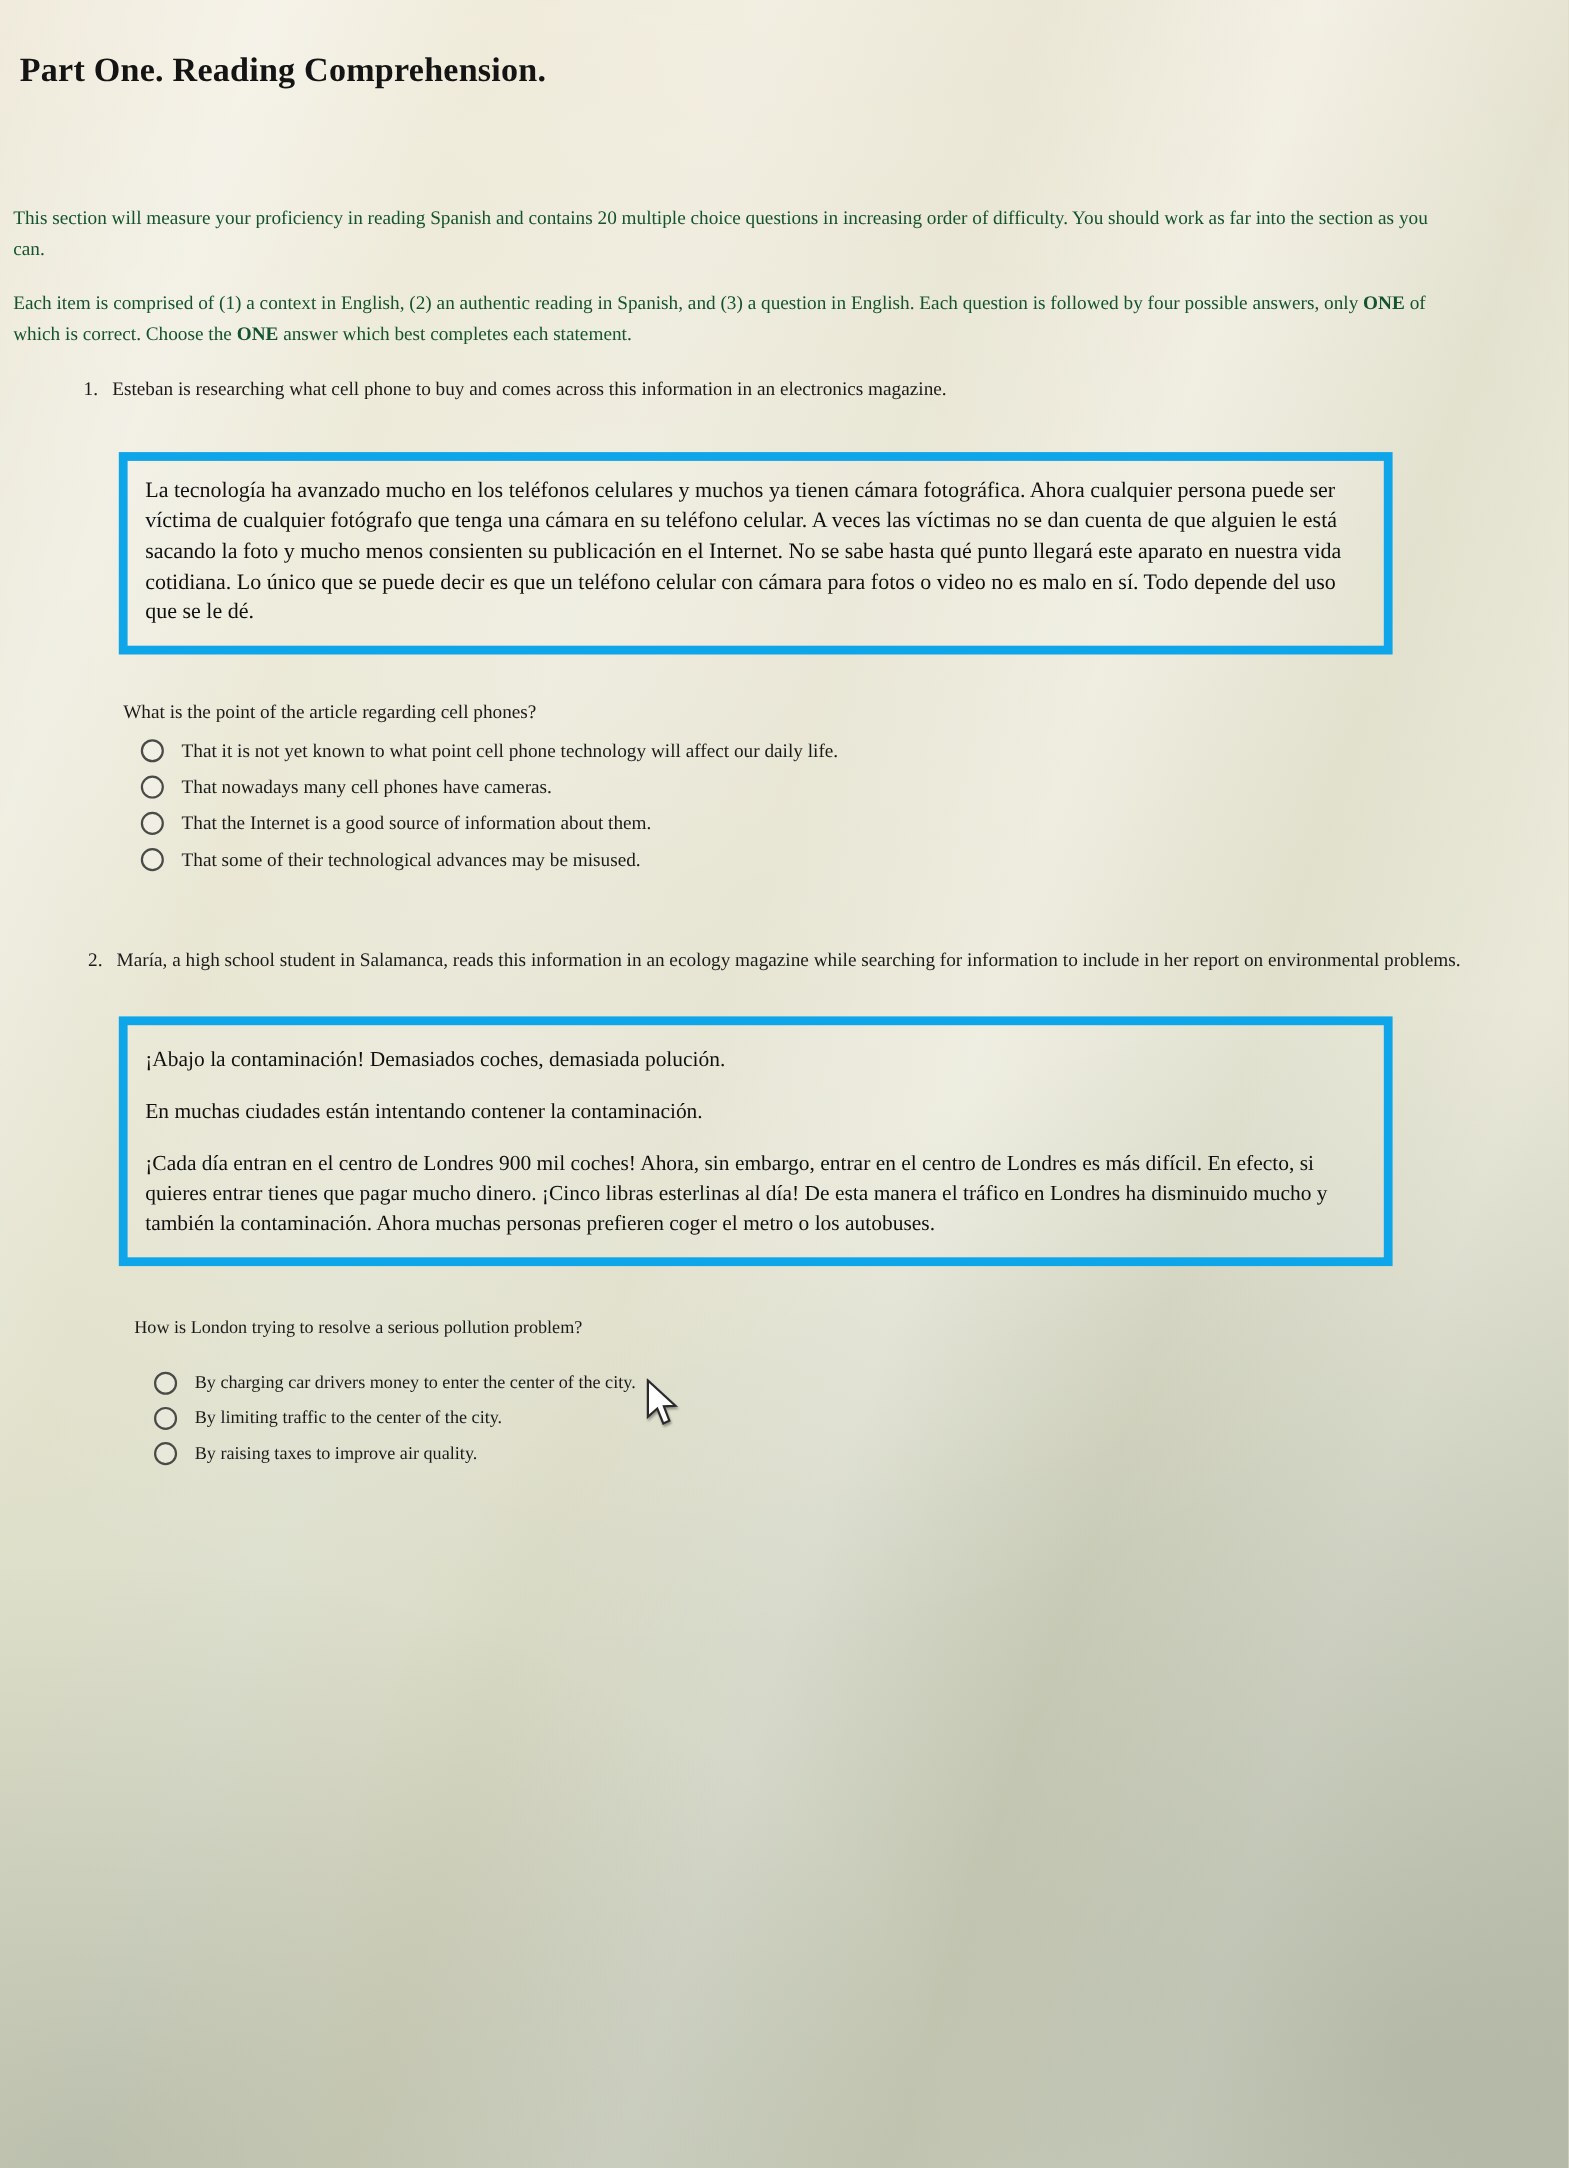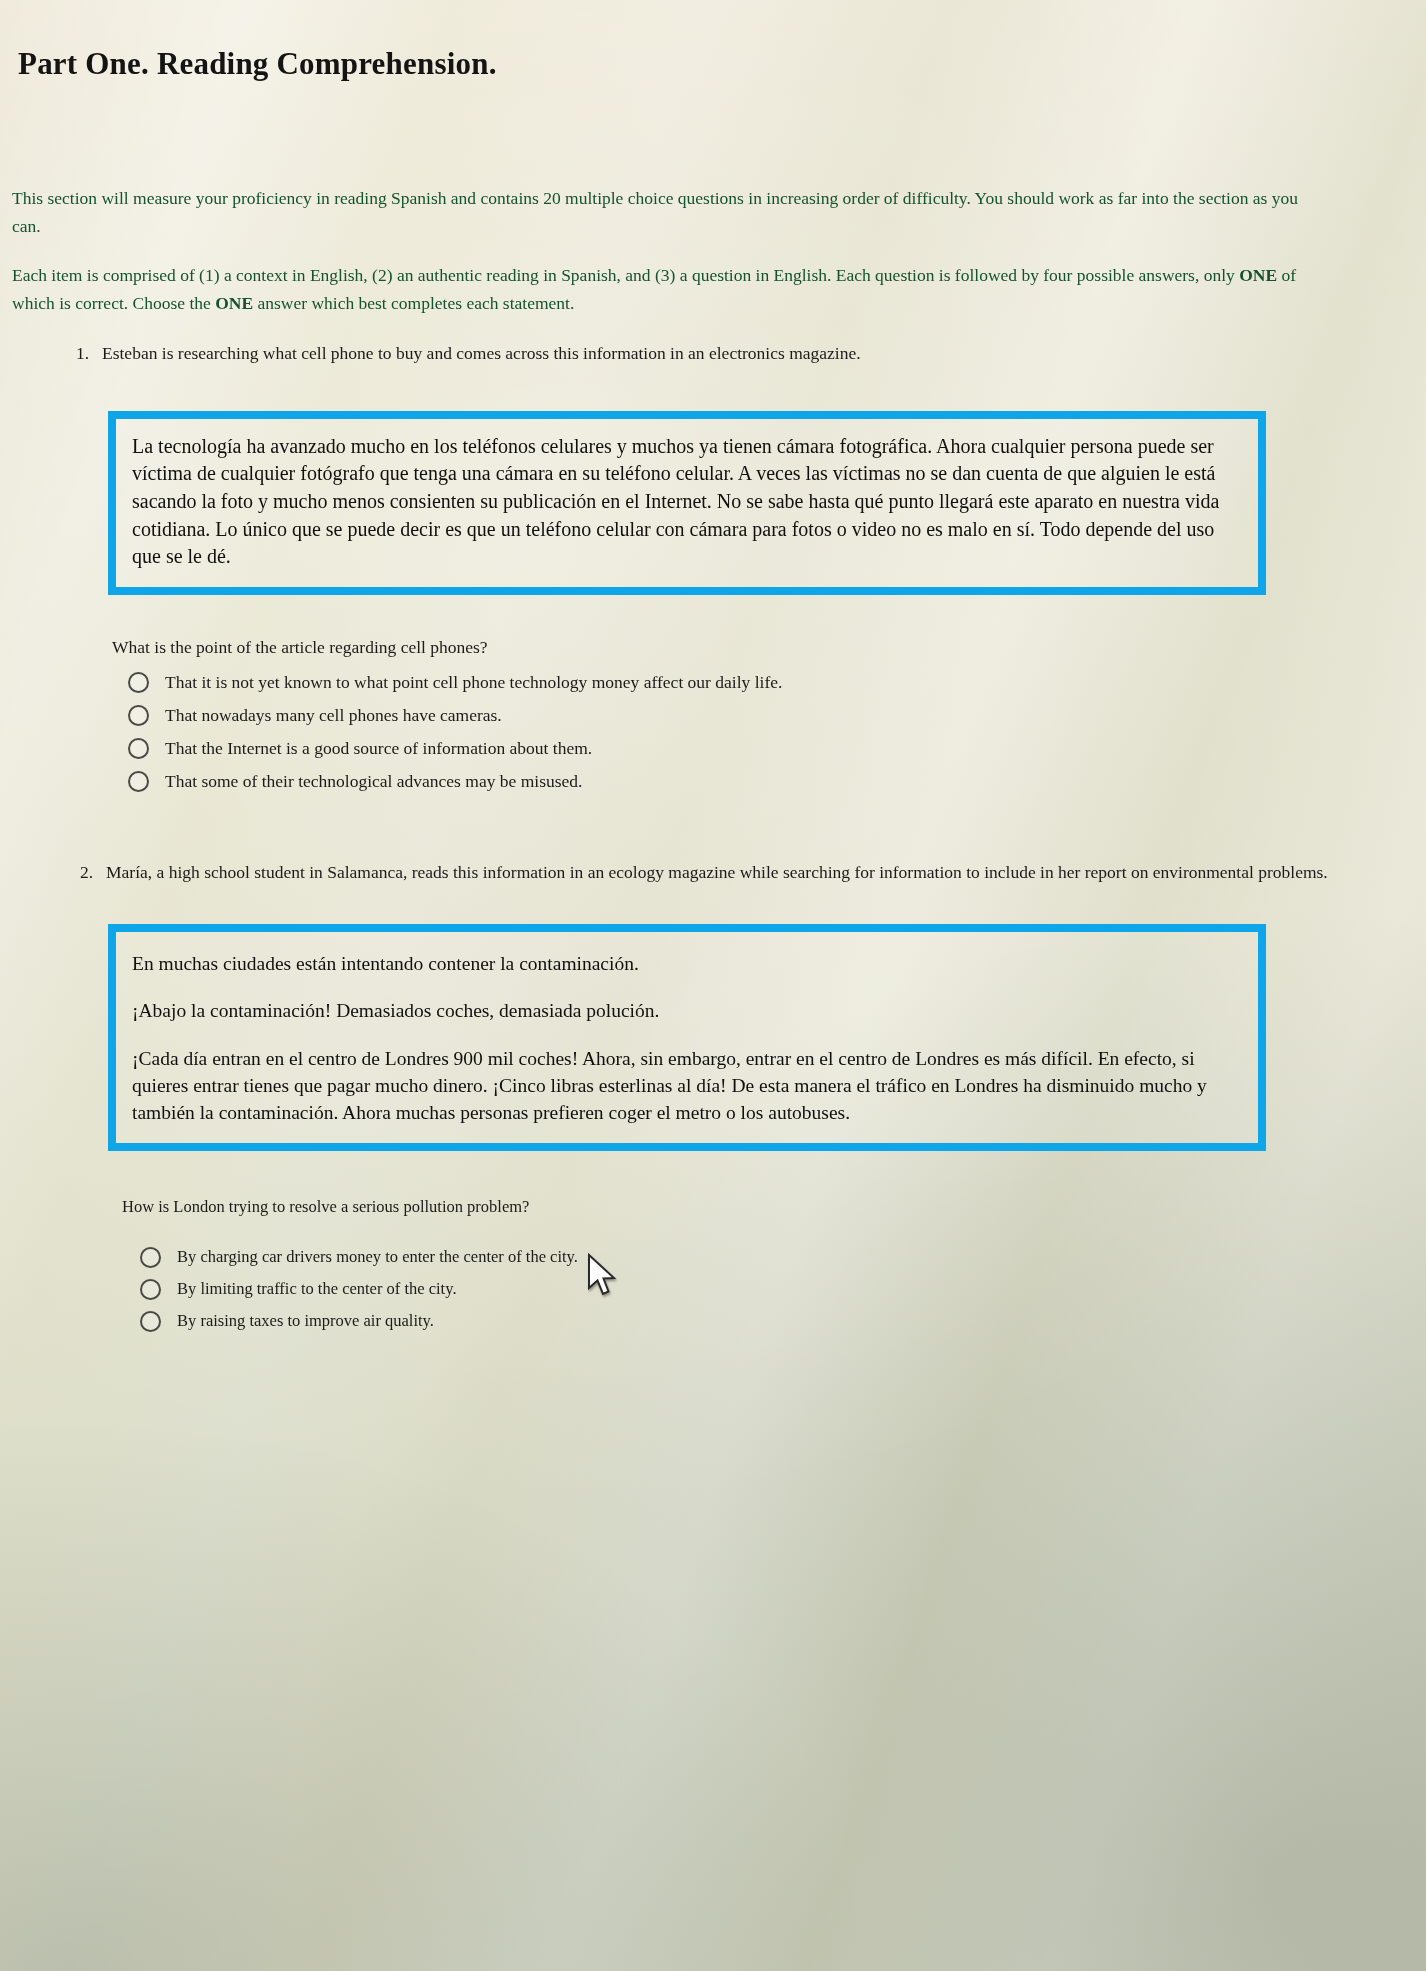--- a/index.html
+++ b/index.html
@@ -165,21 +165,21 @@
 
     <div class="passage">
       <p>La tecnología ha avanzado mucho en los teléfonos celulares y muchos ya tienen cámara fotográfica. Ahora cualquier persona puede ser víctima de cualquier fotógrafo que tenga una cámara en su teléfono celular. A veces las víctimas no se dan cuenta de que alguien le está sacando la foto y mucho menos consienten su publicación en el Internet. No se sabe hasta qué punto llegará este aparato en nuestra vida cotidiana. Lo único que se puede decir es que un teléfono celular con cámara para fotos o video no es malo en sí. Todo depende del uso que se le dé.</p>
     </div>
 
     <div class="q-prompt">What is the point of the article regarding cell phones?</div>
 
     <div class="options">
       <div class="option">
         <span class="radio"></span>
-        <span>That it is not yet known to what point cell phone technology money affect our daily life.</span>
+        <span>That it is not yet known to what point cell phone technology will affect our daily life.</span>
       </div>
       <div class="option">
         <span class="radio"></span>
         <span>That nowadays many cell phones have cameras.</span>
       </div>
       <div class="option">
         <span class="radio"></span>
         <span>That the Internet is a good source of information about them.</span>
       </div>
       <div class="option">
@@ -189,22 +189,22 @@
     </div>
   </div>
 
   <div class="question-block q2" style="margin-top:66px">
     <div class="q-stem">
       <div class="q-num">2.</div>
       <div class="q-text">María, a high school student in Salamanca, reads this information in an ecology magazine while searching for information to include in her report on environmental problems.</div>
     </div>
 
     <div class="passage passage2">
+      <p>¡Abajo la contaminación! Demasiados coches, demasiada polución.</p>
       <p>En muchas ciudades están intentando contener la contaminación.</p>
-      <p>¡Abajo la contaminación! Demasiados coches, demasiada polución.</p>
       <p>¡Cada día entran en el centro de Londres 900 mil coches! Ahora, sin embargo, entrar en el centro de Londres es más difícil. En efecto, si quieres entrar tienes que pagar mucho dinero. ¡Cinco libras esterlinas al día! De esta manera el tráfico en Londres ha disminuido mucho y también la contaminación. Ahora muchas personas prefieren coger el metro o los autobuses.</p>
     </div>
 
     <div class="q-prompt">How is London trying to resolve a serious pollution problem?</div>
 
     <div class="options">
       <div class="option">
         <span class="radio"></span>
         <span>By charging car drivers money to enter the center of the city.</span>
       </div>

